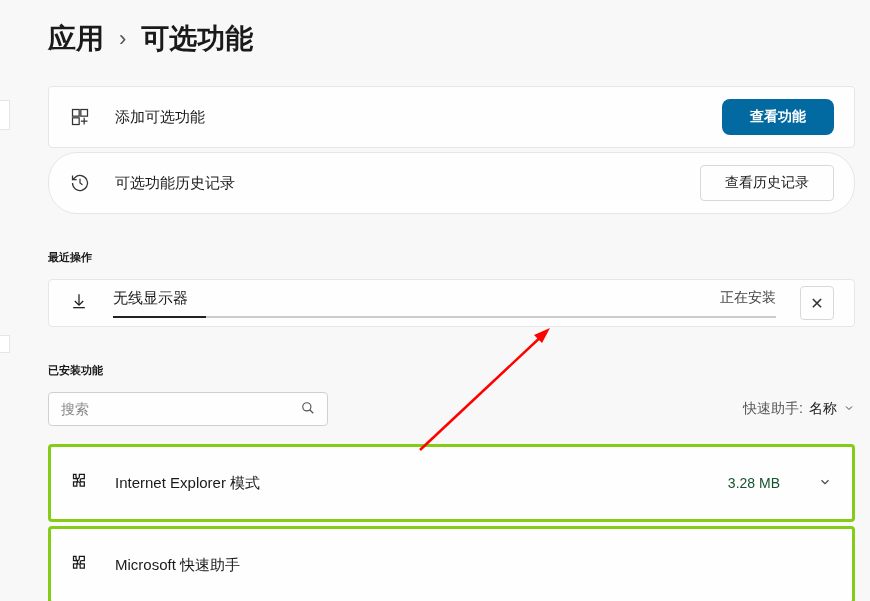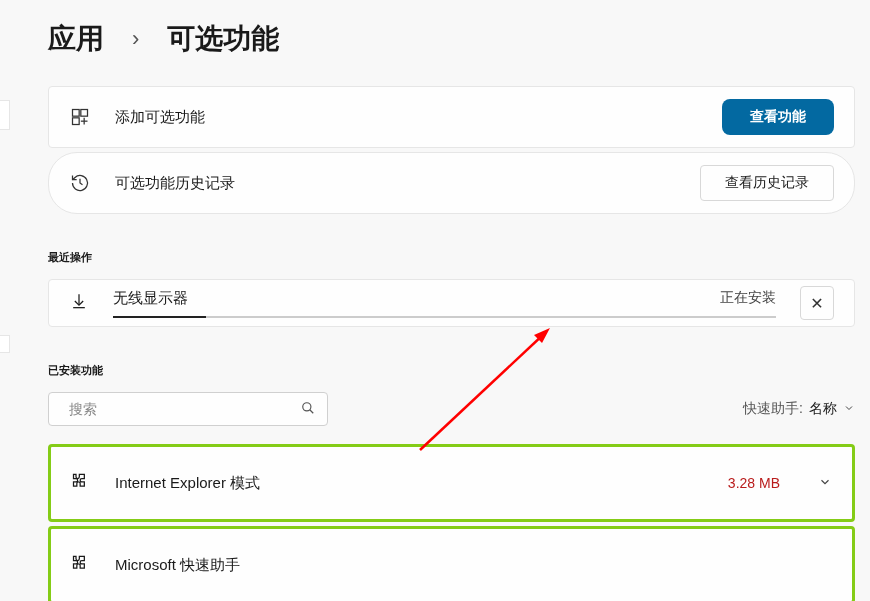--- a/index.html
+++ b/index.html
@@ -11,21 +11,21 @@
       overflow: hidden;
       color: #1a1a1a;
       position: relative;
     }
     .content {
       padding: 20px 15px 20px 48px;
     }
     .breadcrumb {
       display: flex;
       align-items: center;
-      gap: 28px;
+      gap: 15px;
       font-size: 28px;
       font-weight: 600;
       margin-bottom: 28px;
     }
     .breadcrumb .sep {
       font-size: 22px;
       color: #555;
       font-weight: 400;
     }
     .card {
@@ -140,21 +140,20 @@
       display: flex;
       align-items: center;
       padding: 0 12px;
     }
     .search-input {
       flex: 1;
       border: none;
       outline: none;
       font-size: 14px;
       background: transparent;
-      margin-left: 8px;
     }
     .search-input::placeholder { color: #888; }
     .search-icon {
       font-size: 14px;
       color: #555;
     }
     .sort {
       font-size: 14px;
       display: flex;
       align-items: center;
@@ -171,21 +170,21 @@
       align-items: center;
       gap: 24px;
       margin-bottom: 4px;
     }
     .feature-card .name {
       flex: 1;
       font-size: 15px;
     }
     .feature-card .size {
       font-size: 14px;
-      color: #b91c1c;
+      color: #14532d;
       margin-right: 14px;
     }
     .puzzle-icon {
       width: 20px;
       height: 20px;
     }
     .chevron {
       font-size: 14px;
       color: #444;
     }

